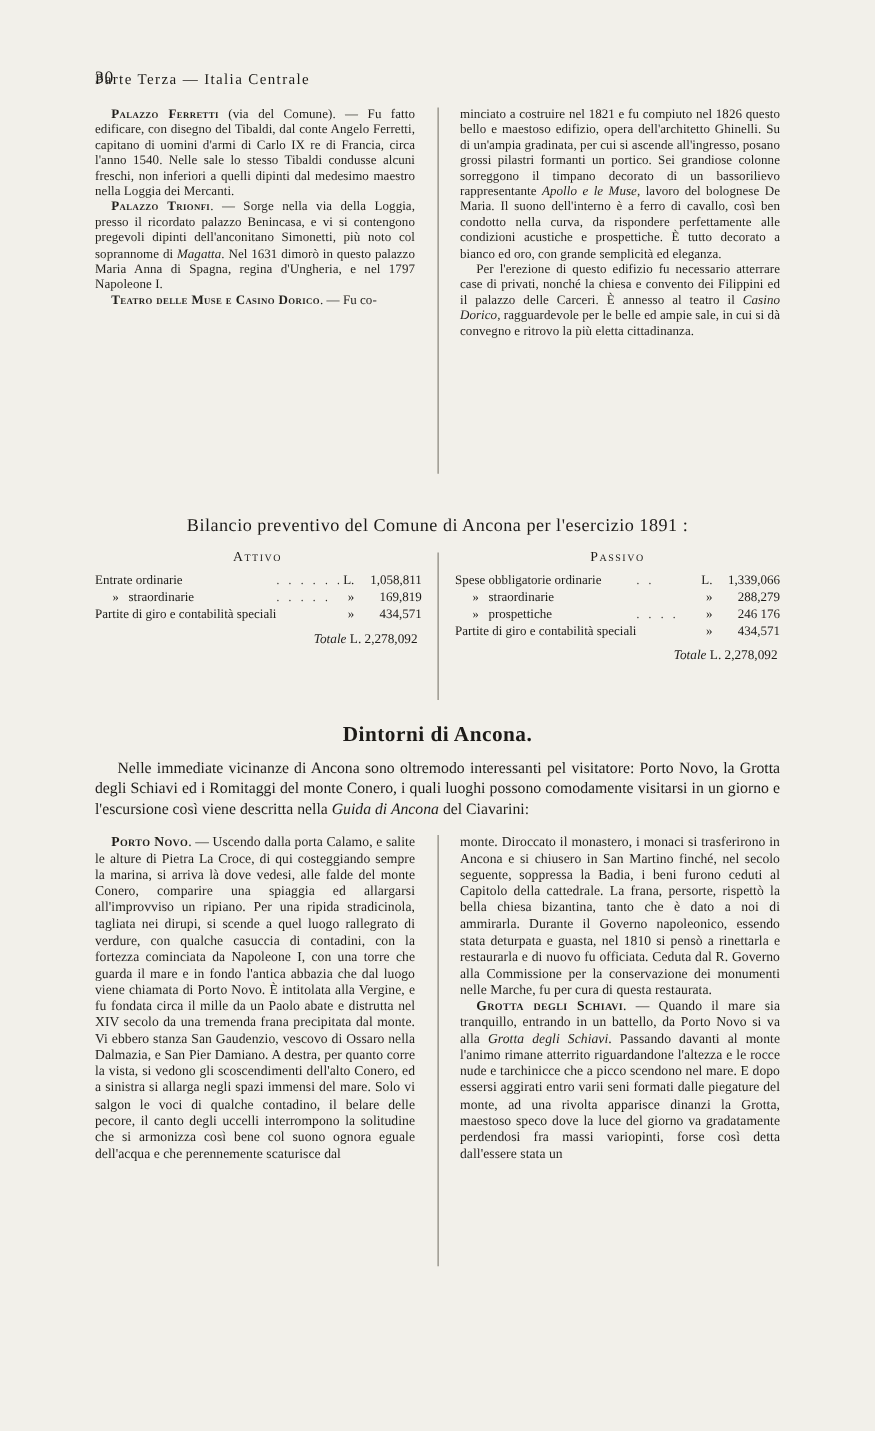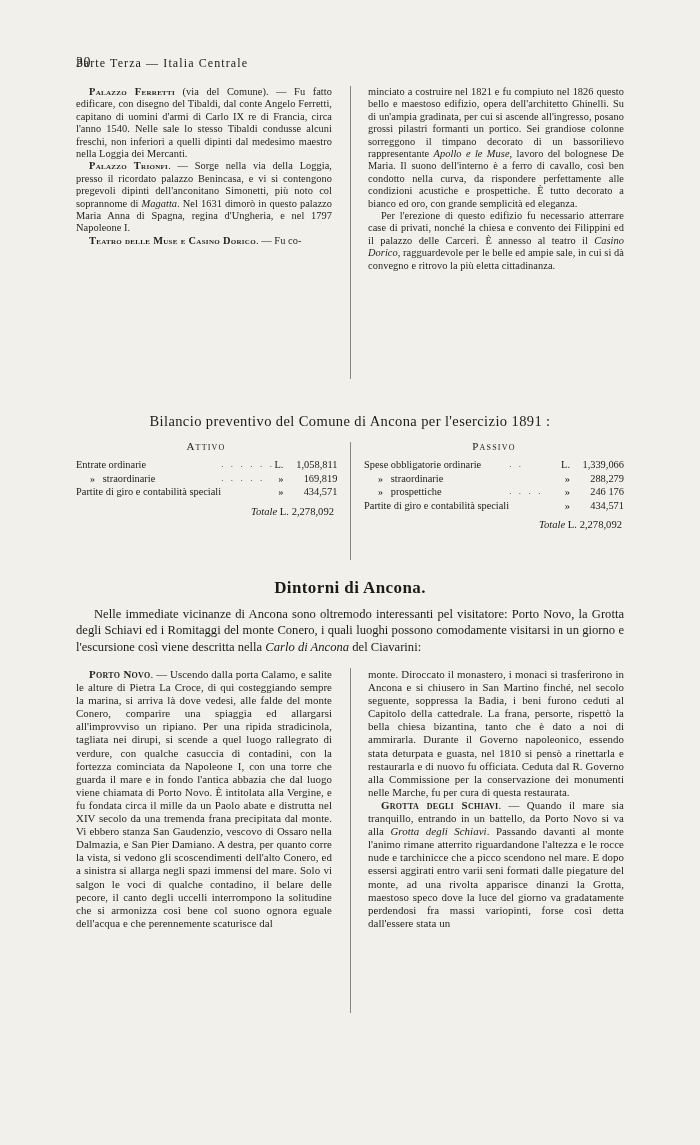--- a/index.html
+++ b/index.html
@@ -340,21 +340,21 @@
         <span class="ital">Totale</span>
         <span>L.</span>
         <span>2,278,092</span>
       </div>
     </div>
   </div>
 
   <div class="section-title">Dintorni di Ancona.</div>
 
   <div class="intro">
-    <p><span>Nelle immediate vicinanze di Ancona sono oltremodo interessanti pel visitatore: Porto Novo, la Grotta degli Schiavi ed i Romitaggi del monte Conero, i quali luoghi possono comodamente visitarsi in un giorno e l'escursione così viene descritta nella </span><span class="ital">Carlo di Ancona</span><span> del Ciavarini:</span></p>
+    <p><span>Nelle immediate vicinanze di Ancona sono oltremodo interessanti pel visitatore: Porto Novo, la Grotta degli Schiavi ed i Romitaggi del monte Conero, i quali luoghi possono comodamente visitarsi in un giorno e l'escursione così viene descritta nella </span><span class="ital">Guida di Ancona</span><span> del Ciavarini:</span></p>
   </div>
 
   <div class="bot-cols">
     <div class="vrule-bot"></div>
 
     <div class="bot-col-left col-text">
       <p class="ind"><span class="smallcaps">Porto Novo</span><span>. — Uscendo dalla porta Calamo, e salite le alture di Pietra La Croce, di qui costeggiando sempre la marina, si arriva là dove vedesi, alle falde del monte Conero, comparire una spiaggia ed allargarsi all'improvviso un ripiano. Per una ripida stradicinola, tagliata nei dirupi, si scende a quel luogo rallegrato di verdure, con qualche casuccia di contadini, con la fortezza cominciata da Napoleone I, con una torre che guarda il mare e in fondo l'antica abbazia che dal luogo viene chiamata di Porto Novo. È intitolata alla Vergine, e fu fondata circa il mille da un Paolo abate e distrutta nel XIV secolo da una tremenda frana precipitata dal monte. Vi ebbero stanza San Gaudenzio, vescovo di Ossaro nella Dalmazia, e San Pier Damiano. A destra, per quanto corre la vista, si vedono gli scoscendimenti dell'alto Conero, ed a sinistra si allarga negli spazi immensi del mare. Solo vi salgon le voci di qualche contadino, il belare delle pecore, il canto degli uccelli interrompono la solitudine che si armonizza così bene col suono ognora eguale dell'acqua e che perennemente scaturisce dal</span></p>
     </div>
 
     <div class="bot-col-right col-text">

